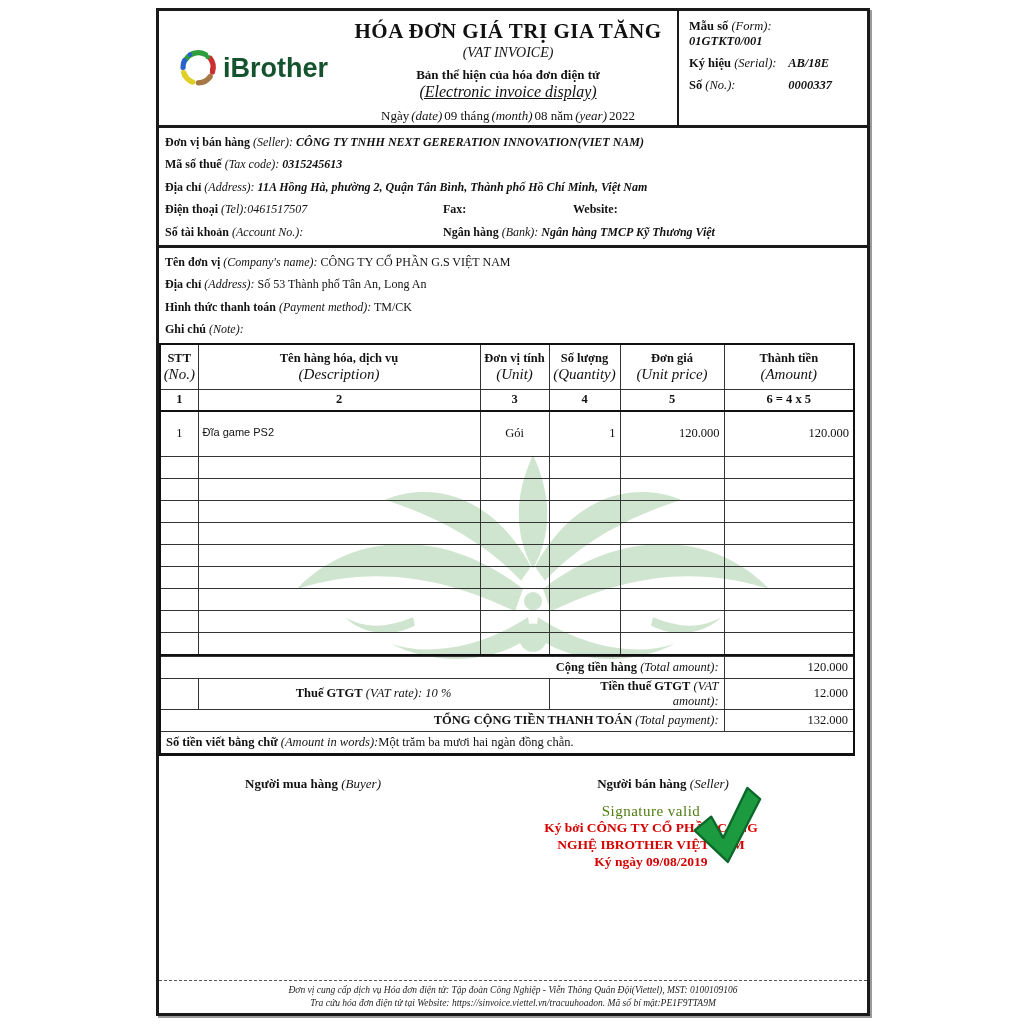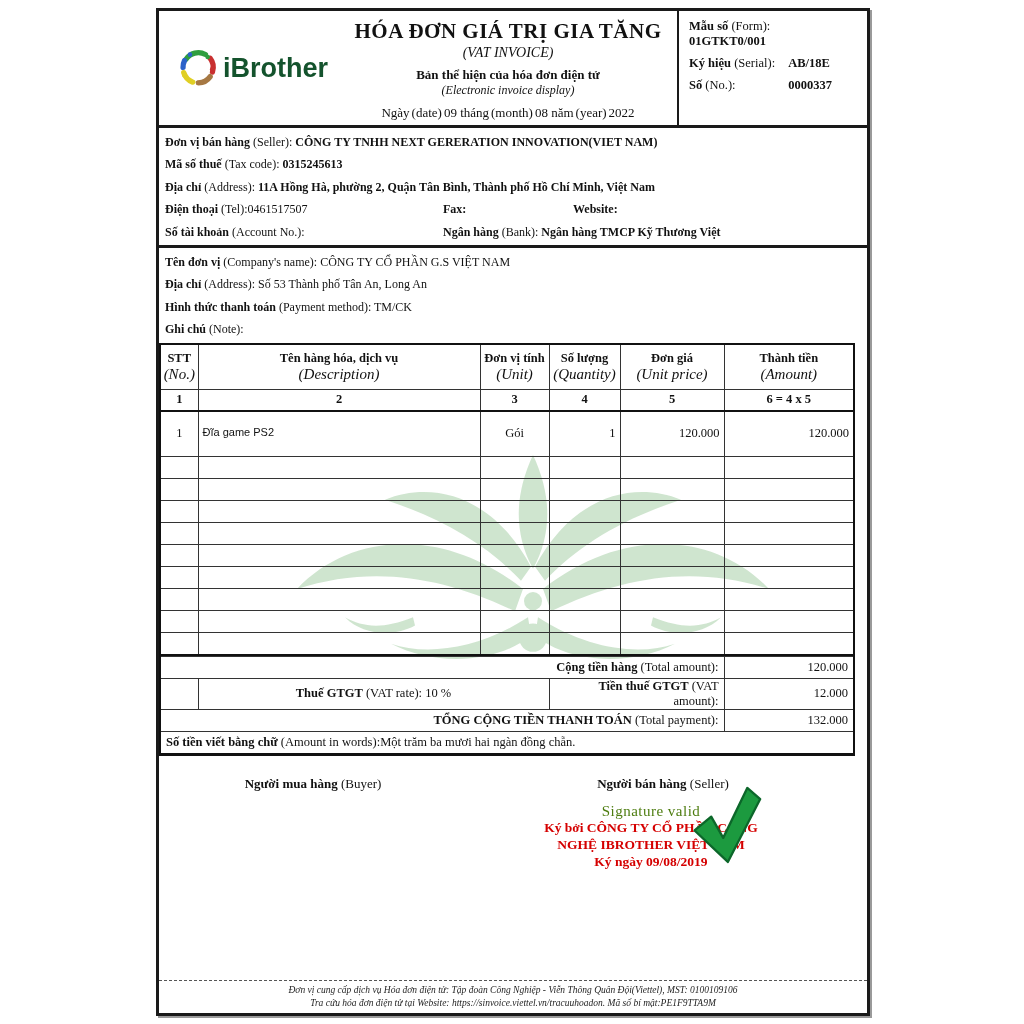--- a/index.html
+++ b/index.html
@@ -18,28 +18,28 @@
   .watermark{position:absolute;left:134px;top:436px;width:480px;height:218px;z-index:0;pointer-events:none;}
   
   .hdr{display:flex;height:114px;border-bottom:3px solid #1a1a1a;}
   .logo-col{width:180px;display:flex;align-items:center;padding-left:16px;box-sizing:border-box;}
   .logo{display:flex;align-items:center;gap:2px;}
   .logo-name{font-family:"Liberation Sans",sans-serif;font-weight:bold;font-size:27px;color:#14532d;letter-spacing:0px;}
   .title-col{flex:1;text-align:center;padding-top:8px;}
   .inv-title{font-size:21px;font-weight:bold;letter-spacing:.5px;}
   .inv-sub{font-size:14px;font-style:italic;margin-top:1px;}
   .disp-vi{font-size:13px;font-weight:bold;margin-top:6px;}
-  .disp-en{font-size:12px;font-style:italic;}
+  .disp-en{font-size:16px;font-style:italic;text-decoration:underline;}
   .date-line{font-size:13px;margin-top:7px;}
   .date-line .dp{margin:0 1px;}
   .form-col{width:190px;border-left:2px solid #1a1a1a;box-sizing:border-box;padding:8px 8px 0 10px;font-size:12.5px;}
   .form-col .frow{margin-bottom:7px;}
   .lblb{font-weight:bold;}
-  .it{}
-  .vb{font-weight:bold;}
+  .it{font-style:italic;}
+  .vb{font-weight:bold;font-style:italic;}
   .form-col .flabel{display:inline-block;width:96px;}
   
   .sect{padding:3px 16px 2px 0;font-size:12px;}
   .sect .row{padding:0 6px;line-height:22.4px;white-space:nowrap;}
   .sect.buyer{border-top:3px solid #1a1a1a;}
   .sect .flexrow{display:flex;}
   .cell-a{width:278px;flex:none;}
   .cell-b{width:130px;flex:none;}
   
   table{border-collapse:collapse;table-layout:fixed;}

